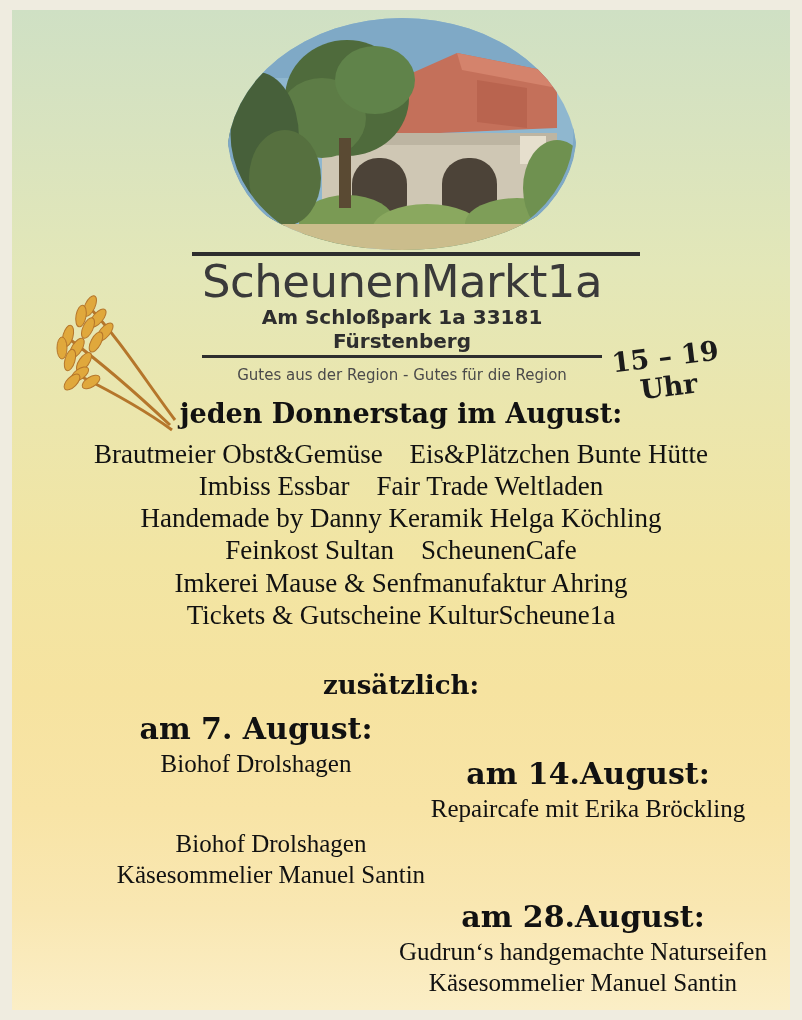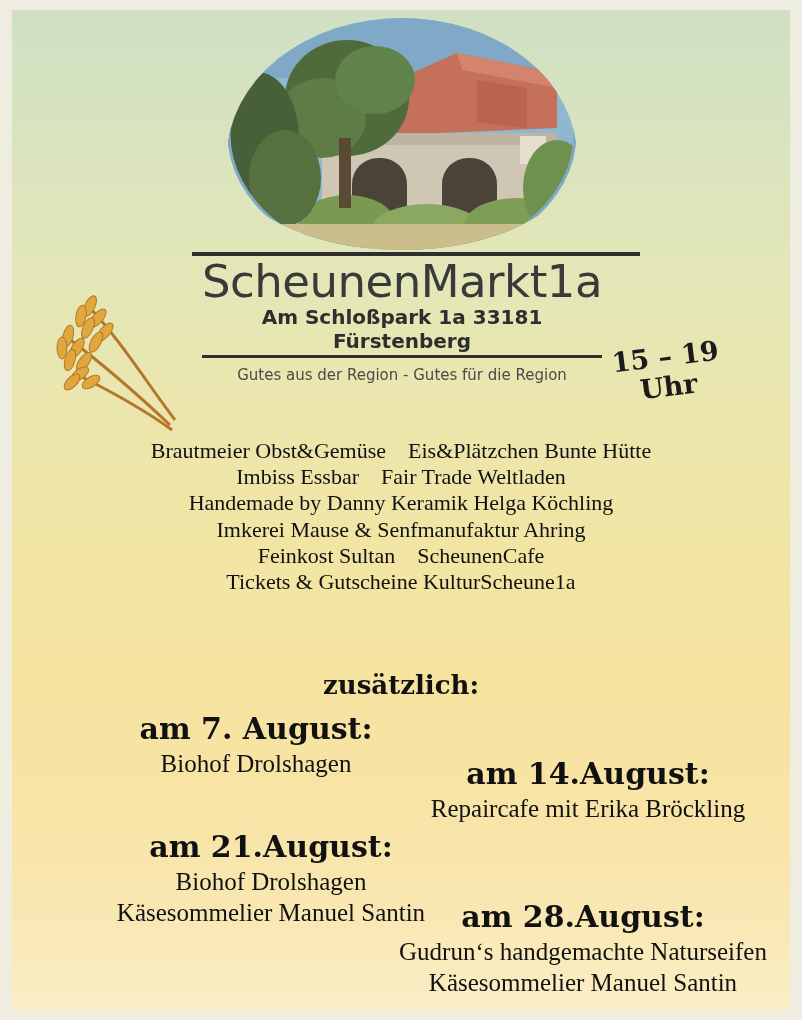--- a/index.html
+++ b/index.html
@@ -118,21 +118,21 @@
     font-family: "DejaVu Serif", serif;
     font-weight: bold;
     font-size: 27px;
     color: #111;
   }
   .vendors {
     position: absolute;
     left: 0; right: 0;
     top: 428px;
     text-align: center;
-    font-size: 22px;
+    font-size: 27px;
     color: #111;
     line-height: 1.19;
   }
   .vendors .row { white-space: pre; }
 
   .zusatz {
     position: absolute;
     left: 0; right: 0;
     top: 660px;
     text-align: center;
@@ -244,44 +244,44 @@
         <ellipse cx="41" cy="102" rx="5" ry="10" transform="rotate(58 41 102)"></ellipse>
       </g>
     </svg>
   </div>
 
   <div class="hours">
     <div class="line1">15 – 19</div>
     <div class="line2">Uhr</div>
   </div>
 
+  <div class="headline">jeden Donnerstag im August:</div>
 
   <div class="vendors">
     <div class="row">Brautmeier Obst&amp;Gemüse    Eis&amp;Plätzchen Bunte Hütte</div>
     <div class="row">Imbiss Essbar    Fair Trade Weltladen</div>
     <div class="row">Handemade by Danny Keramik Helga Köchling</div>
+    <div class="row">Feinkost Sultan    ScheunenCafe</div>
     <div class="row">Imkerei Mause &amp; Senfmanufaktur Ahring</div>
-    <div class="row">Feinkost Sultan    ScheunenCafe</div>
     <div class="row">Tickets &amp; Gutscheine KulturScheune1a</div>
   </div>
 
   <div class="zusatz">zusätzlich:</div>
 
   <div class="block" id="block-aug7">
     <div class="date">am 7. August:</div>
     <div class="item">Biohof Drolshagen</div>
   </div>
 
   <div class="block" id="block-aug14">
     <div class="date">am 14.August:</div>
     <div class="item">Repaircafe mit Erika Bröckling</div>
   </div>
 
   <div class="block" id="block-aug21">
-    <div class="date">am 21.August:</div>
     <div class="item">Biohof Drolshagen</div>
     <div class="item">Käsesommelier Manuel Santin</div>
   </div>
 
   <div class="block" id="block-aug28">
     <div class="date">am 28.August:</div>
     <div class="item">Gudrun‘s handgemachte Naturseifen</div>
     <div class="item">Käsesommelier Manuel Santin</div>
   </div>
 

